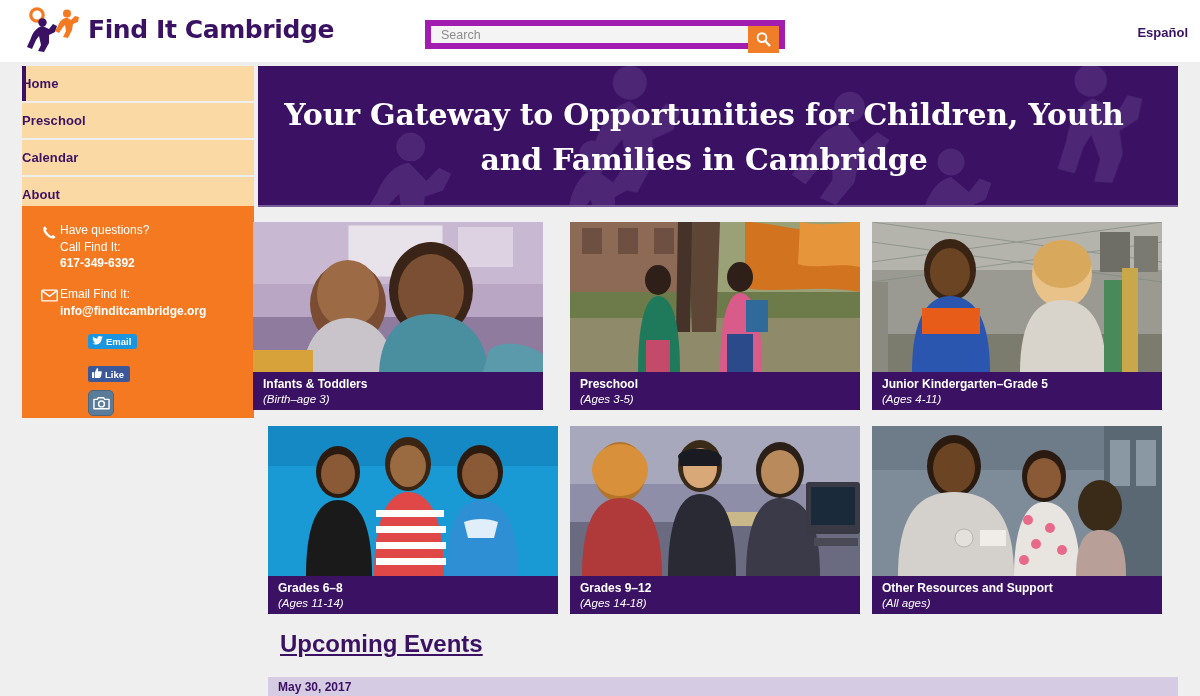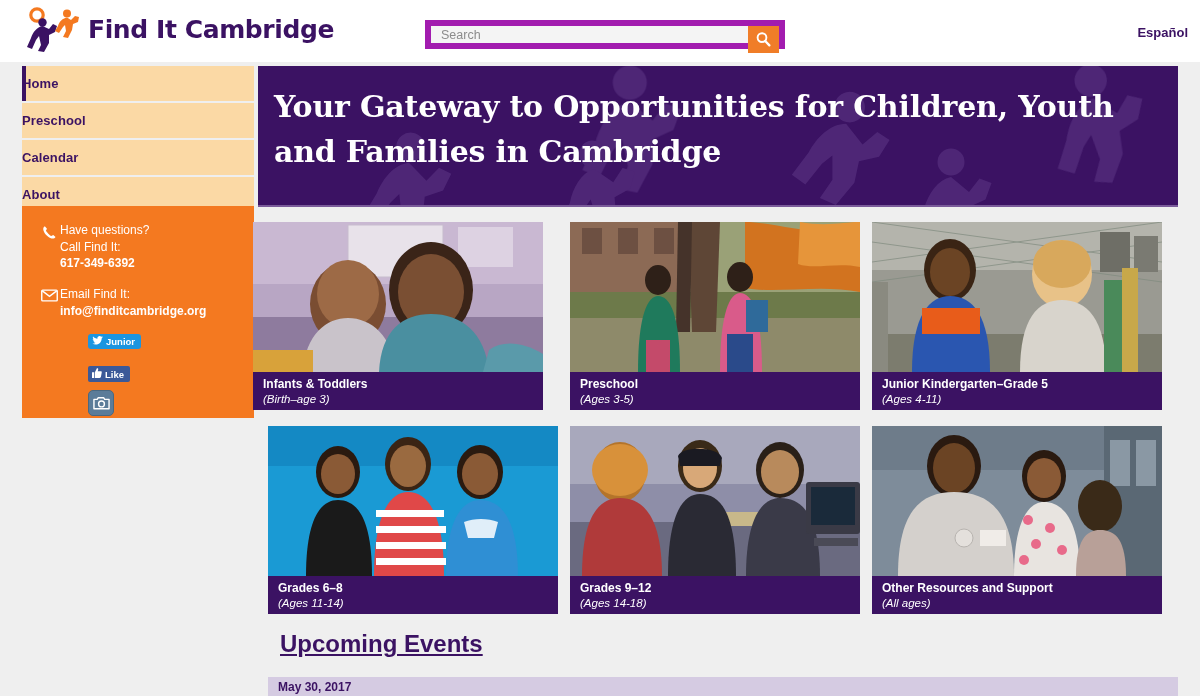--- a/index.html
+++ b/index.html
@@ -50,23 +50,23 @@
     font-size:9.5px;font-weight:bold;border-radius:3px;padding:2px 6px 2px 4px;cursor:pointer;}
   .fb{display:inline-flex;align-items:center;gap:3px;background:#3b5998;color:#fff;
     font-size:9.5px;font-weight:bold;border-radius:2px;padding:2px 6px 2px 4px;cursor:pointer;}
   .ig{width:26px;height:26px;background:#5b7c99;border-radius:5px;display:flex;
     align-items:center;justify-content:center;cursor:pointer;border:1px solid #4a6880;box-sizing:border-box;}
 
   
   .hero{position:absolute;left:258px;top:66px;width:920px;height:139px;
     background:#3b1263;overflow:hidden;}
   .hero svg.pat{position:absolute;left:0;top:0;width:920px;height:139px;}
-  .hero h1{position:relative;margin:0;padding:18px 0 0 16px;width:860px;
+  .hero h1{position:relative;margin:0;padding:26px 0 0 16px;width:860px;
     font-family:"DejaVu Serif", serif;font-weight:bold;font-size:30px;line-height:45px;
-    color:#ffffff;letter-spacing:-0.2px;}
+    color:#ffffff;letter-spacing:-0.2px;text-align:center;}
   .heroline{position:absolute;left:258px;top:205px;width:920px;height:2px;background:#7a5b9a;}
 
   
   .card{position:absolute;width:290px;cursor:pointer;}
   .card .photo{width:290px;height:150px;overflow:hidden;position:relative;}
   .card .photo svg{display:block;width:290px;height:150px;}
   .card .cap{background:#3b1263;height:38px;padding:5px 0 0 10px;box-sizing:border-box;}
   .card .cap .t{color:#fff;font-size:12px;font-weight:bold;line-height:15px;}
   .card .cap .s{color:#fff;font-size:11.5px;font-style:italic;line-height:15px;}
 
@@ -156,21 +156,21 @@
       </div>
     </div>
 
     <div class="social" style="top:125px;">
       <span class="tw">
         <span>
           <svg width="11" height="9" viewBox="0 0 12 10">
             <path d="M12 1.2 C11.6 1.4 11.1 1.5 10.6 1.6 C11.1 1.3 11.5 0.8 11.7 0.2 C11.2 0.5 10.7 0.7 10.1 0.8 C9.6 0.3 9 0 8.3 0 C7 0 5.9 1.1 5.9 2.4 C5.9 2.6 5.9 2.8 6 3 C4 2.9 2.3 2 1.1 0.5 C0.9 0.8 0.8 1.3 0.8 1.7 C0.8 2.5 1.2 3.2 1.8 3.6 C1.4 3.6 1 3.5 0.7 3.3 C0.7 4.5 1.5 5.4 2.6 5.7 C2.4 5.7 2.2 5.8 2 5.8 C1.8 5.8 1.7 5.7 1.6 5.7 C1.8 6.7 2.7 7.4 3.8 7.4 C3 8 2 8.4 0.9 8.4 C0.7 8.4 0.5 8.4 0.3 8.4 C1.4 9.1 2.7 9.5 4.1 9.5 C8.3 9.5 10.6 6 10.6 3 C10.6 2.9 10.6 2.8 10.6 2.7 C11.1 2.3 11.6 1.8 12 1.2 Z" fill="#ffffff"></path>
           </svg>
         </span>
-        <span>Junior</span>
+        <span>Email</span>
       </span>
     </div>
 
     <div class="social" style="top:158px;">
       <span class="fb">
         <span>
           <svg width="10" height="10" viewBox="0 0 11 11">
             <path d="M0 4.6 H2.4 V11 H0 Z M3.2 4.6 L5.4 0.3 C6.4 0.1 7 0.6 6.8 1.6 L6.3 3.6 H9.6 C10.4 3.6 10.9 4.2 10.7 5 L9.9 9.4 C9.8 10.3 9.2 11 8.3 11 H3.2 Z" fill="#ffffff"></path>
           </svg>
         </span>

